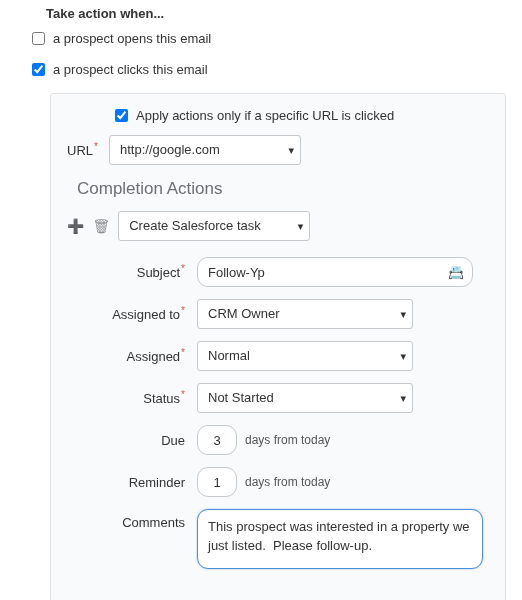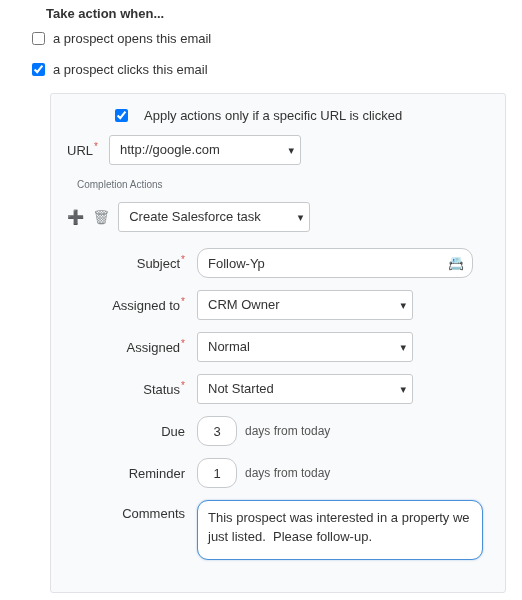--- a/index.html
+++ b/index.html
@@ -31,21 +31,21 @@
   .panel {
     background: #f9fafb;
     border: 1px solid #e0e2e5;
     border-radius: 3px;
     padding: 14px 16px 20px 16px;
     margin: 6px 0 0 34px;
   }
   .apply-row {
     display: flex;
     align-items: center;
-    gap: 16px;
+    gap: 8px;
     margin: 0 0 12px 48px;
   }
   .form-row {
     display: flex;
     align-items: center;
     margin-bottom: 12px;
   }
   .form-label {
     width: 130px;
     text-align: right;
@@ -107,21 +107,21 @@
     width: 40px;
     text-align: center;
   }
   .subtle {
     color: #555;
     font-size: 12px;
     margin-left: 8px;
   }
   .subsection {
     color: #6b7075;
-    font-size: 10px;
+    font-size: 17px;
     margin: 14px 0 12px 10px;
   }
   .action-row {
     display: flex;
     align-items: center;
     gap: 8px;
     margin-bottom: 16px;
   }
   .icon-btn {
     color: #8a8e92;

